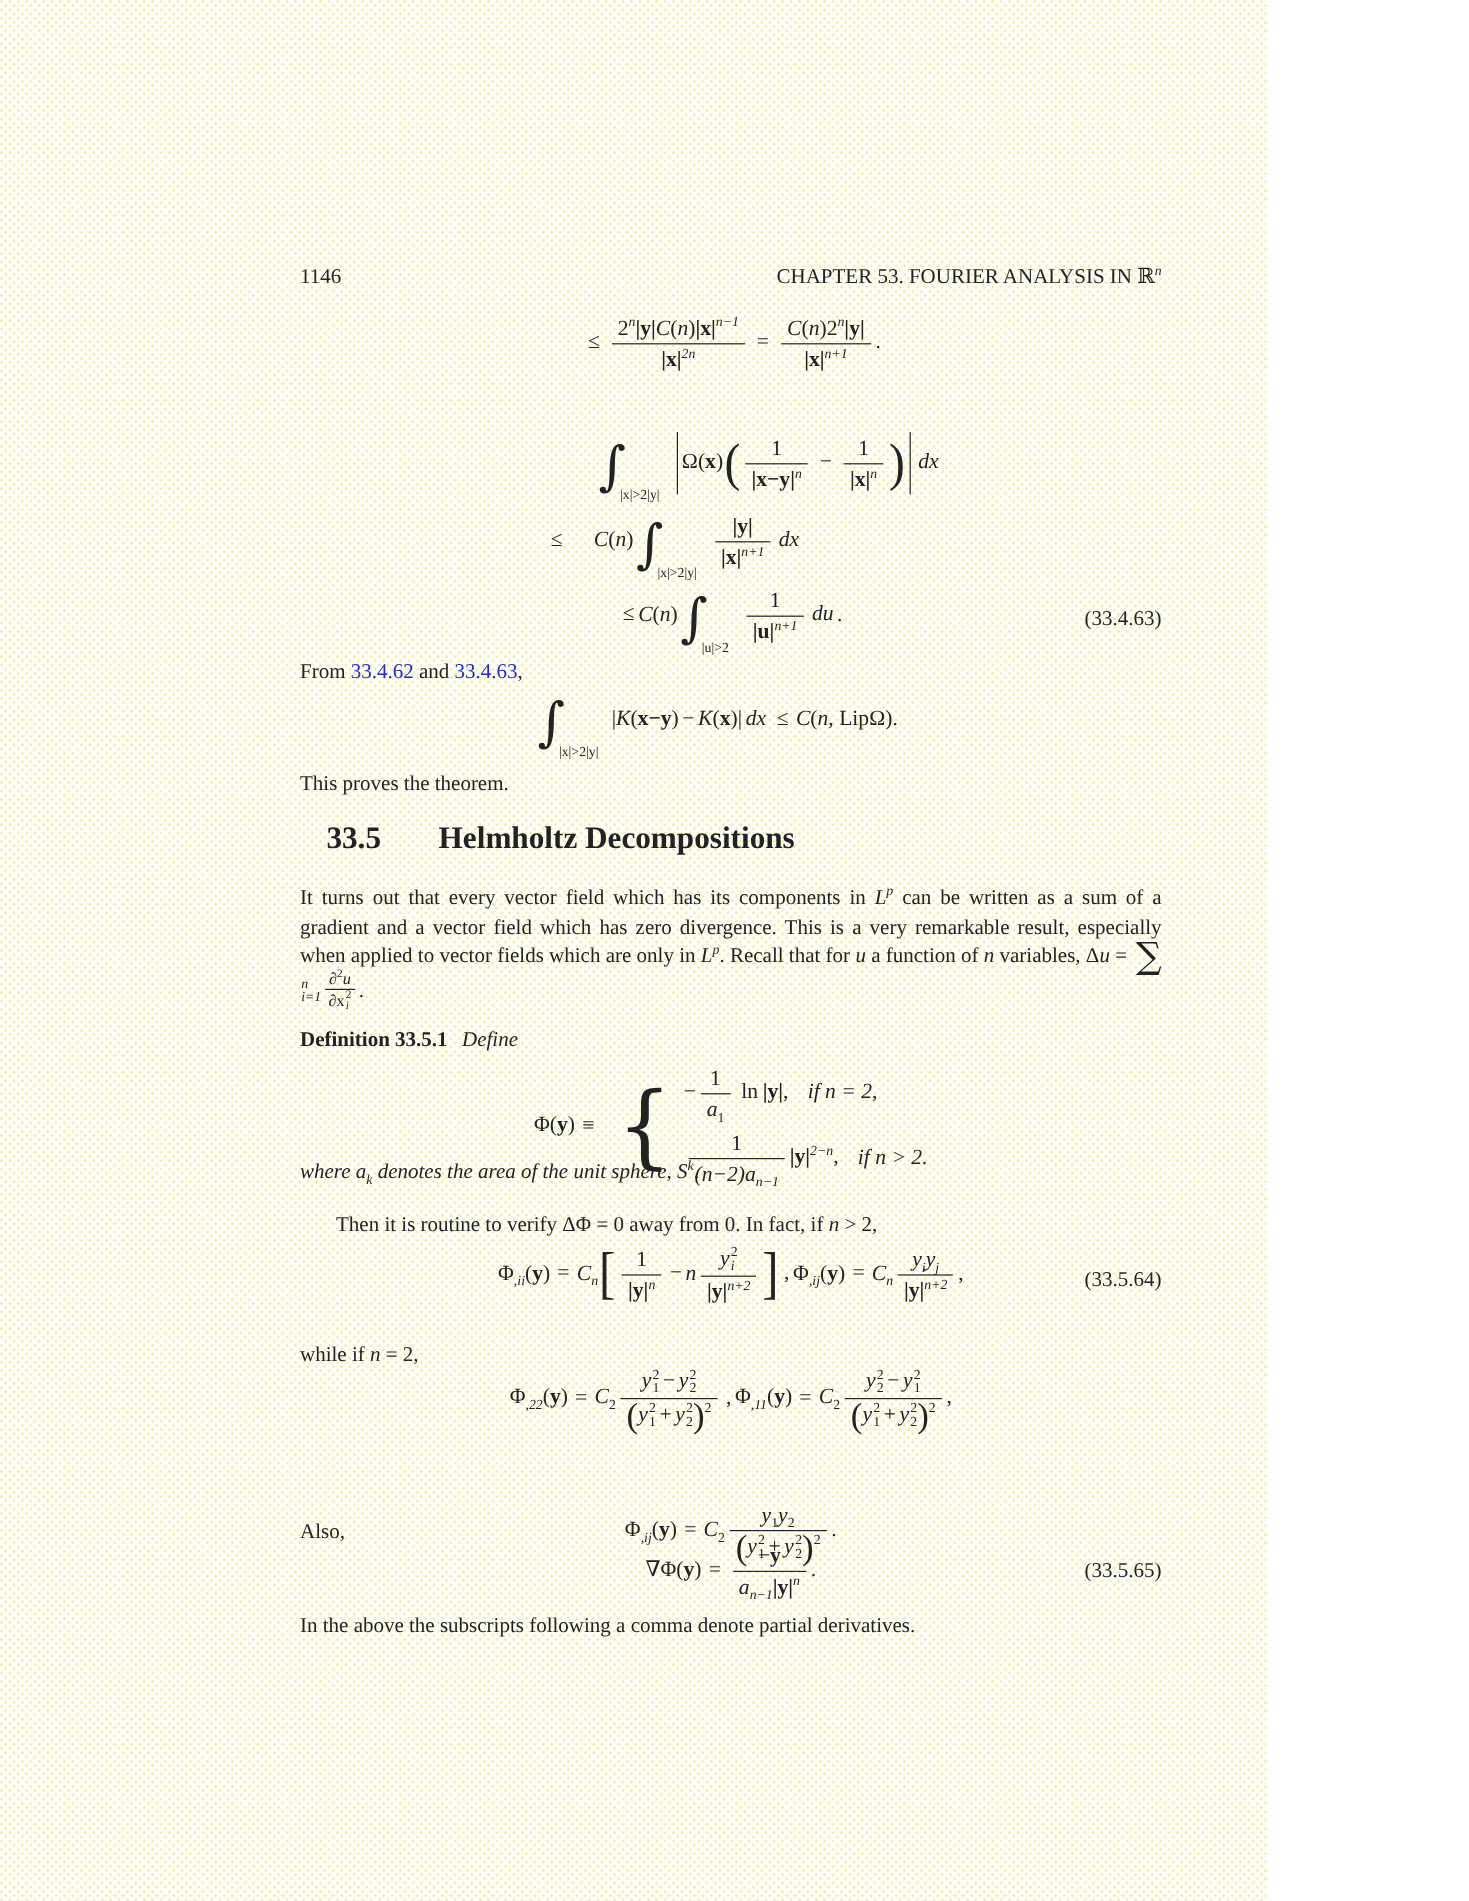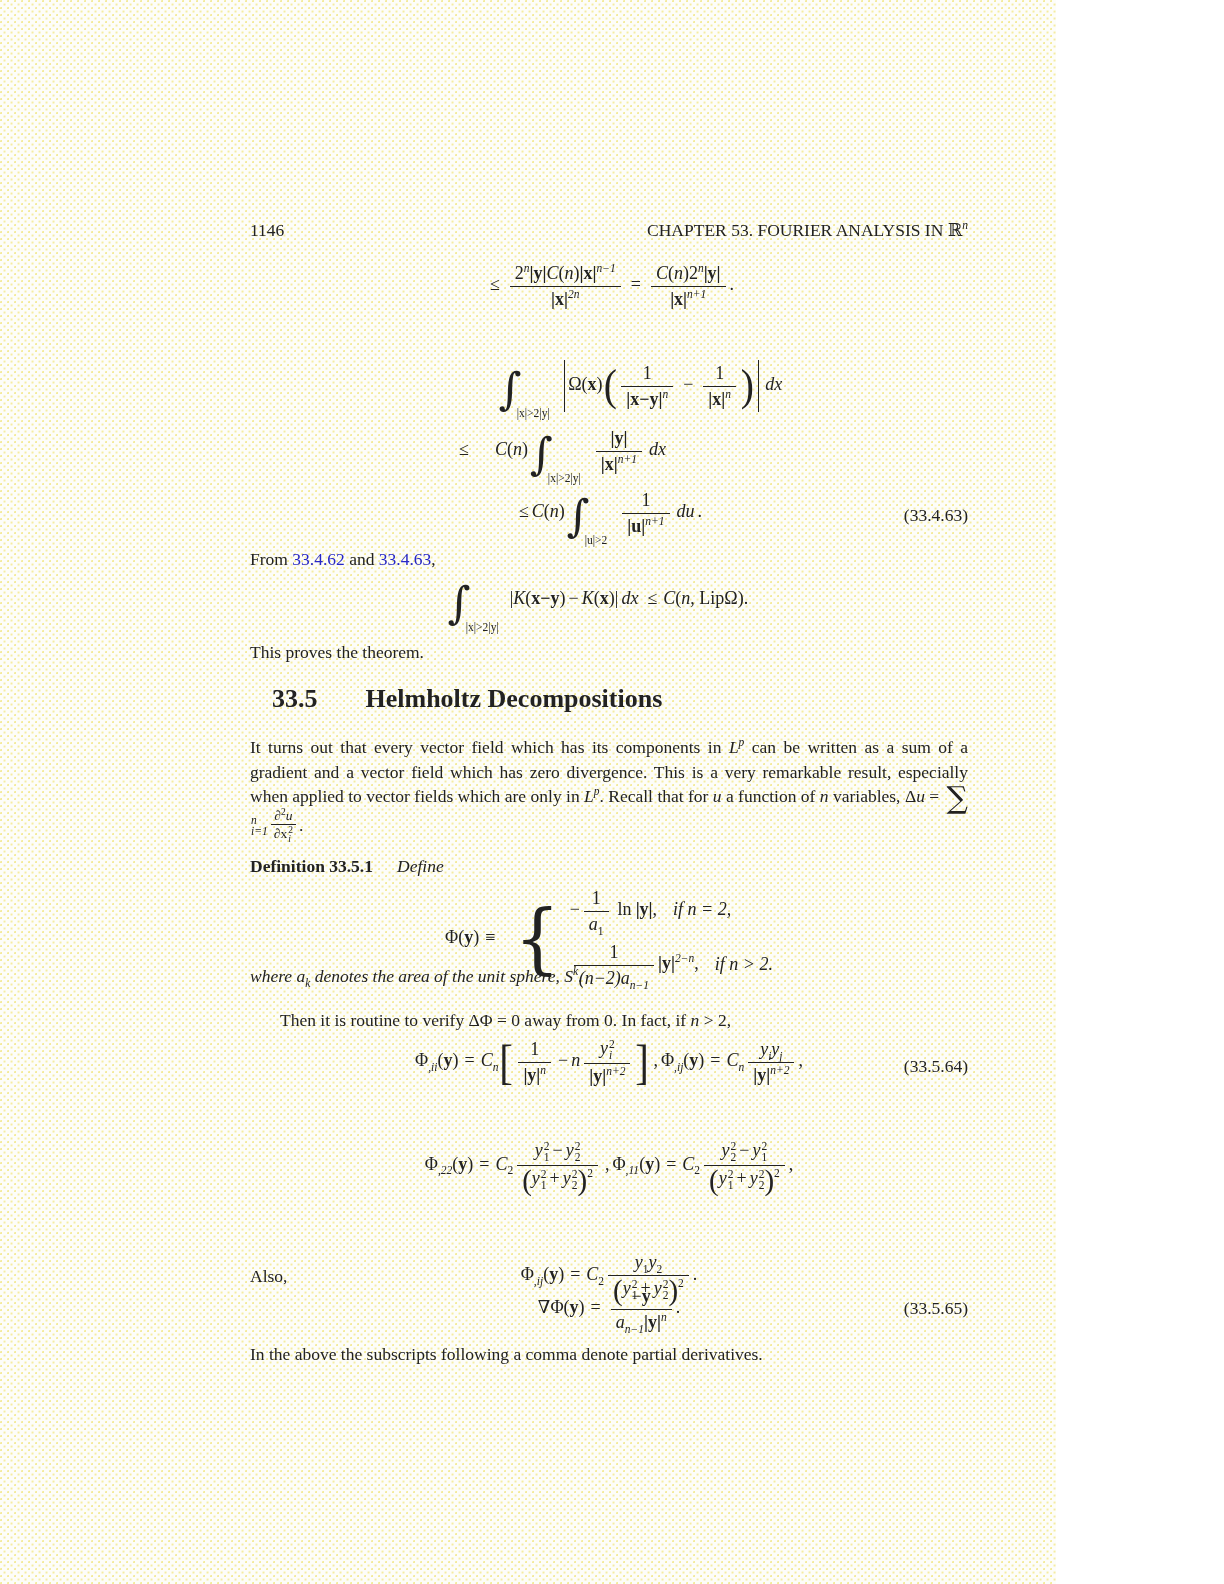--- a/index.html
+++ b/index.html
@@ -44,21 +44,21 @@
   .sum { font-family:"DejaVu Serif",serif; font-size:30px; font-style:normal; vertical-align:middle; line-height:0; display:inline-block; margin-left:3px; }
   .sfrac { display:inline-block; vertical-align:middle; text-align:center; font-size:13.5px; line-height:1.05; margin:0 3px; }
   .sfnum { display:block; border-bottom:1.2px solid #222; padding:0 3px 1px; }
   .sfden { display:block; padding:1px 3px 0; }
   .sfrac sup, .sfrac sub { font-size:9.5px; }
   .sfrac .ss { font-size:9.5px; line-height:9px; }
   .eqnum { position:absolute; right:0; font-size:17.5px; }
   .link { color:#2727c6; cursor:pointer; }
   .sect { font-size:26px; font-weight:700; }
   .sect .title { margin-left:48px; }
-  .defword { margin-left:24px; }
+  .defword { margin-left:12px; }
   .cases { display:inline-block; vertical-align:middle; text-align:left; }
   .crow { display:block; line-height:1.05; margin:8px 0; white-space:nowrap; }
   .ifc { margin-left:16px; }
   .indent { padding-left:30px; }
   .lnword { margin:0 4px 0 5px; font-style:normal; }
 </style>
 </head>
 <body>
 
 <div class="page">
@@ -115,20 +115,21 @@
   <div class="blk indent" style="top:1010px"><span>Then it is routine to verify ΔΦ = 0 away from 0. In fact, if </span><i>n</i><span> &gt; 2,</span></div>
 
   <div class="blk eq" style="top:1038px">
     <span class="eqline"><span>Φ</span><sub class="mi">,ii</sub><span>(</span><b>y</b><span>)</span><span class="op">=</span><i>C</i><sub class="mi">n</sub><span class="bigb">[</span><span class="frac"><span class="fnum">1</span><span class="fden"><b>|y|</b><sup class="mi">n</sup></span></span><span class="opn">−</span><i>n</i><span class="frac"><span class="fnum"><i>y</i><span class="ss">
               <span>2</span>
               <span class="mi">i</span>
             </span></span><span class="fden"><b>|y|</b><sup class="mi">n+2</sup></span></span><span class="bigb">]</span><span class="opn">,</span><span>Φ</span><sub class="mi">,ij</sub><span>(</span><b>y</b><span>)</span><span class="op">=</span><i>C</i><sub class="mi">n</sub><span class="frac"><span class="fnum"><i>y</i><sub class="mi">i</sub><i>y</i><sub class="mi">j</sub></span><span class="fden"><b>|y|</b><sup class="mi">n+2</sup></span></span><span>,</span></span>
     <span class="eqnum" style="top:18px">(33.5.64)</span>
   </div>
 
+  <div class="blk" style="top:1118px"><span>while if </span><i>n</i><span> = 2,</span></div>
 
   <div class="blk eq" style="top:1140px">
     <span class="eqline"><span>Φ</span><sub class="mi">,22</sub><span>(</span><b>y</b><span>)</span><span class="op">=</span><i>C</i><sub>2</sub><span class="frac"><span class="fnum"><i>y</i><span class="ss">
               <span>2</span>
               <span>1</span>
             </span><span class="opn">−</span><i>y</i><span class="ss">
               <span>2</span>
               <span>2</span>
             </span></span><span class="fden"><span class="bigp2">(</span><i>y</i><span class="ss">
               <span>2</span>

